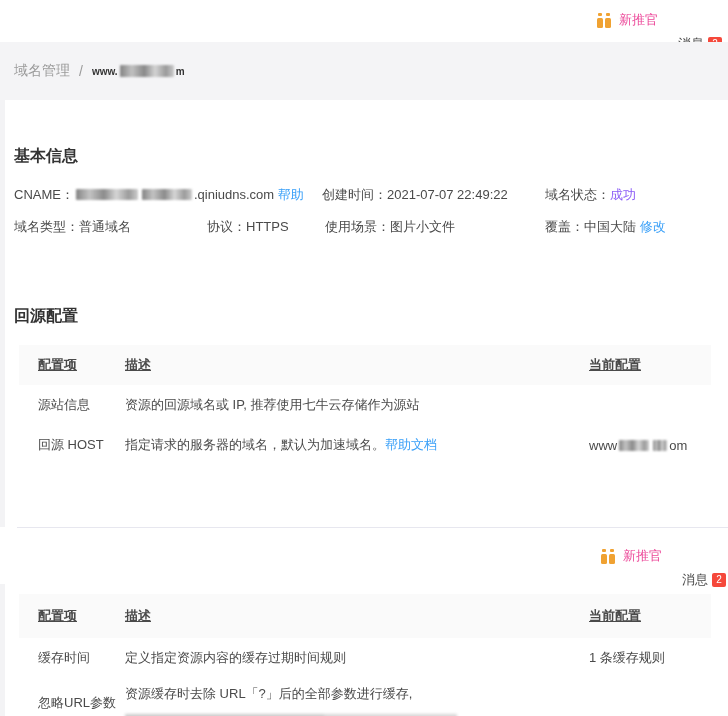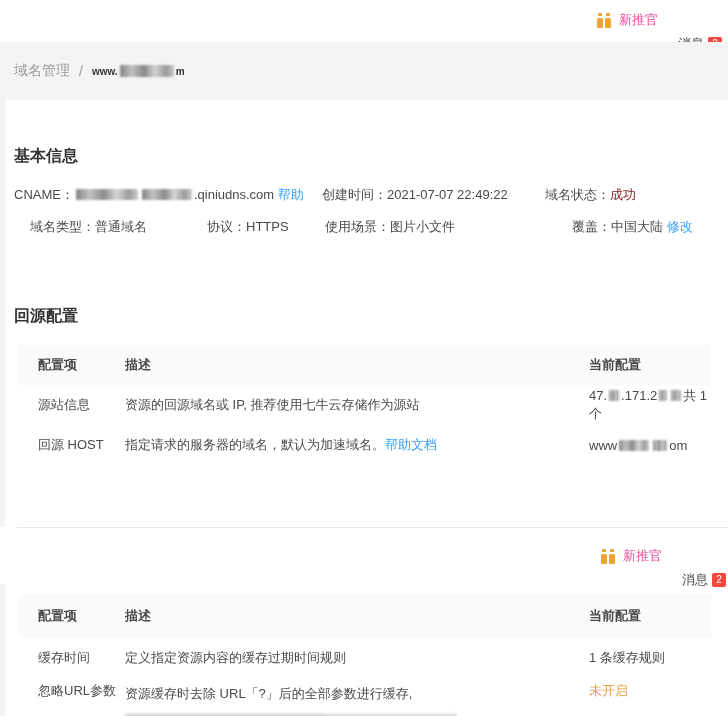--- a/index.html
+++ b/index.html
@@ -25,40 +25,40 @@
 
   
   .strip{position:absolute;left:0;width:5px;background:#f3f3f5;}
 
   
   .sec-title{position:absolute;left:14px;font-size:16px;font-weight:700;color:#333;}
 
   
   .cell{position:absolute;white-space:nowrap;}
   .link{color:#3aa0f8;text-decoration:none;cursor:pointer;}
-  .green{color:#7f1d1d;font-family:Liberation Serif, serif;}
+  .green{color:#8b5cf6;font-family:Liberation Serif, serif;}
   .orange{color:#e6a23c;}
 
   
   .mask{display:inline-block;height:11px;border-radius:1px;vertical-align:-1px;margin:0 2px;
         background:linear-gradient(90deg,#6f6f6f 0%,#b9b9b9 22%,#777 45%,#cfcfcf 65%,#8a8a8a 85%,#c4c4c4 100%);
         filter:blur(1.1px);opacity:.85;}
   .w62{width:62px;}.w50{width:50px;}.w54{width:54px;height:12px;}
   .w10{width:10px;}.w8{width:8px;}.w30{width:30px;}.w14{width:14px;}
 
   
   .table{position:absolute;left:19px;width:692px;}
-  .thead{background:#fafafa;display:flex;align-items:center;font-weight:700;color:#4a4a4a;}
+  .thead{background:#fafafa;display:flex;align-items:center;font-weight:700;color:#4a4a4a;text-decoration:underline;}
   .h40{height:40px;}.h44{height:44px;}
   .tr{height:40px;display:flex;align-items:center;}
   .c1{width:106px;padding-left:19px;box-sizing:border-box;flex:none;}
   .c2{width:464px;flex:none;}
   .c3{flex:1;}
   .tr2{display:flex;align-items:flex-start;padding-top:4px;}
-  .tr2 .c1,.tr2 .c3{}
+  .tr2 .c1,.tr2 .c3{margin-top:12px;}
   .desc2 {line-height:24px;}
   .clipline{display:block;width:332px;height:12px;margin-top:8px;background:linear-gradient(90deg,#9a9a9a 0 60%,#b0b0b0 60% 100%);filter:blur(1.6px);opacity:.5;border-radius:1px;}
 
   .divider{position:absolute;left:17px;right:0;height:1px;background:#e7e7ef;}
 </style>
 </head>
 <body>
 
 <div class="page">
 
@@ -93,48 +93,45 @@
     <span>CNAME：</span><span class="mask w62"></span><span class="mask w50"></span><span>.qiniudns.com</span>
     <a class="link">帮助</a>
   </div>
   <div class="cell" style="left:322px;top:186px;">
     <span>创建时间：</span><span>2021-07-07 22:49:22</span>
   </div>
   <div class="cell" style="left:545px;top:186px;">
     <span>域名状态：</span><span class="green">成功</span>
   </div>
 
-  <div class="cell" style="left:30px;top:218px;">
+  <div class="cell" style="left:14px;top:218px;">
     <span>域名类型：</span><span>普通域名</span>
   </div>
   <div class="cell" style="left:207px;top:218px;">
     <span>协议：</span><span>HTTPS</span>
   </div>
   <div class="cell" style="left:325px;top:218px;">
     <span>使用场景：</span><span>图片小文件</span>
   </div>
-  <div class="cell" style="left:572px;top:218px;">
+  <div class="cell" style="left:545px;top:218px;">
     <span>覆盖：</span><span>中国大陆</span>
     <a class="link">修改</a>
   </div>
 
   <div class="sec-title" style="top:306px;">回源配置</div>
 
   <div class="table" style="top:345px;">
     <div class="thead h40">
       <div class="c1">配置项</div>
       <div class="c2">描述</div>
       <div class="c3">当前配置</div>
     </div>
     <div class="tr">
       <div class="c1">源站信息</div>
       <div class="c2">资源的回源域名或 IP, 推荐使用七牛云存储作为源站</div>
-      <div class="c3">
-        <span>47.</span><span class="mask w10"></span><span>.171.2</span><span class="mask w8"></span><span class="mask w10"></span><span>共 1 个</span>
-      </div>
     </div>
     <div class="tr">
       <div class="c1">回源 HOST</div>
       <div class="c2">
         <span>指定请求的服务器的域名，默认为加速域名。</span><a class="link">帮助文档</a>
       </div>
       <div class="c3">
         <span>www</span><span class="mask w30"></span><span class="mask w14"></span><span>om</span>
       </div>
     </div>
@@ -164,17 +161,16 @@
       <div class="c1">缓存时间</div>
       <div class="c2">定义指定资源内容的缓存过期时间规则</div>
       <div class="c3">1 条缓存规则</div>
     </div>
     <div class="tr2">
       <div class="c1">忽略URL参数</div>
       <div class="c2 desc2">
         <span>资源缓存时去除 URL「?」后的全部参数进行缓存,</span>
         <span class="clipline"></span>
       </div>
-      <div class="c3 orange">未开启</div>
     </div>
   </div>
 
 </div>
 
 </body></html>

